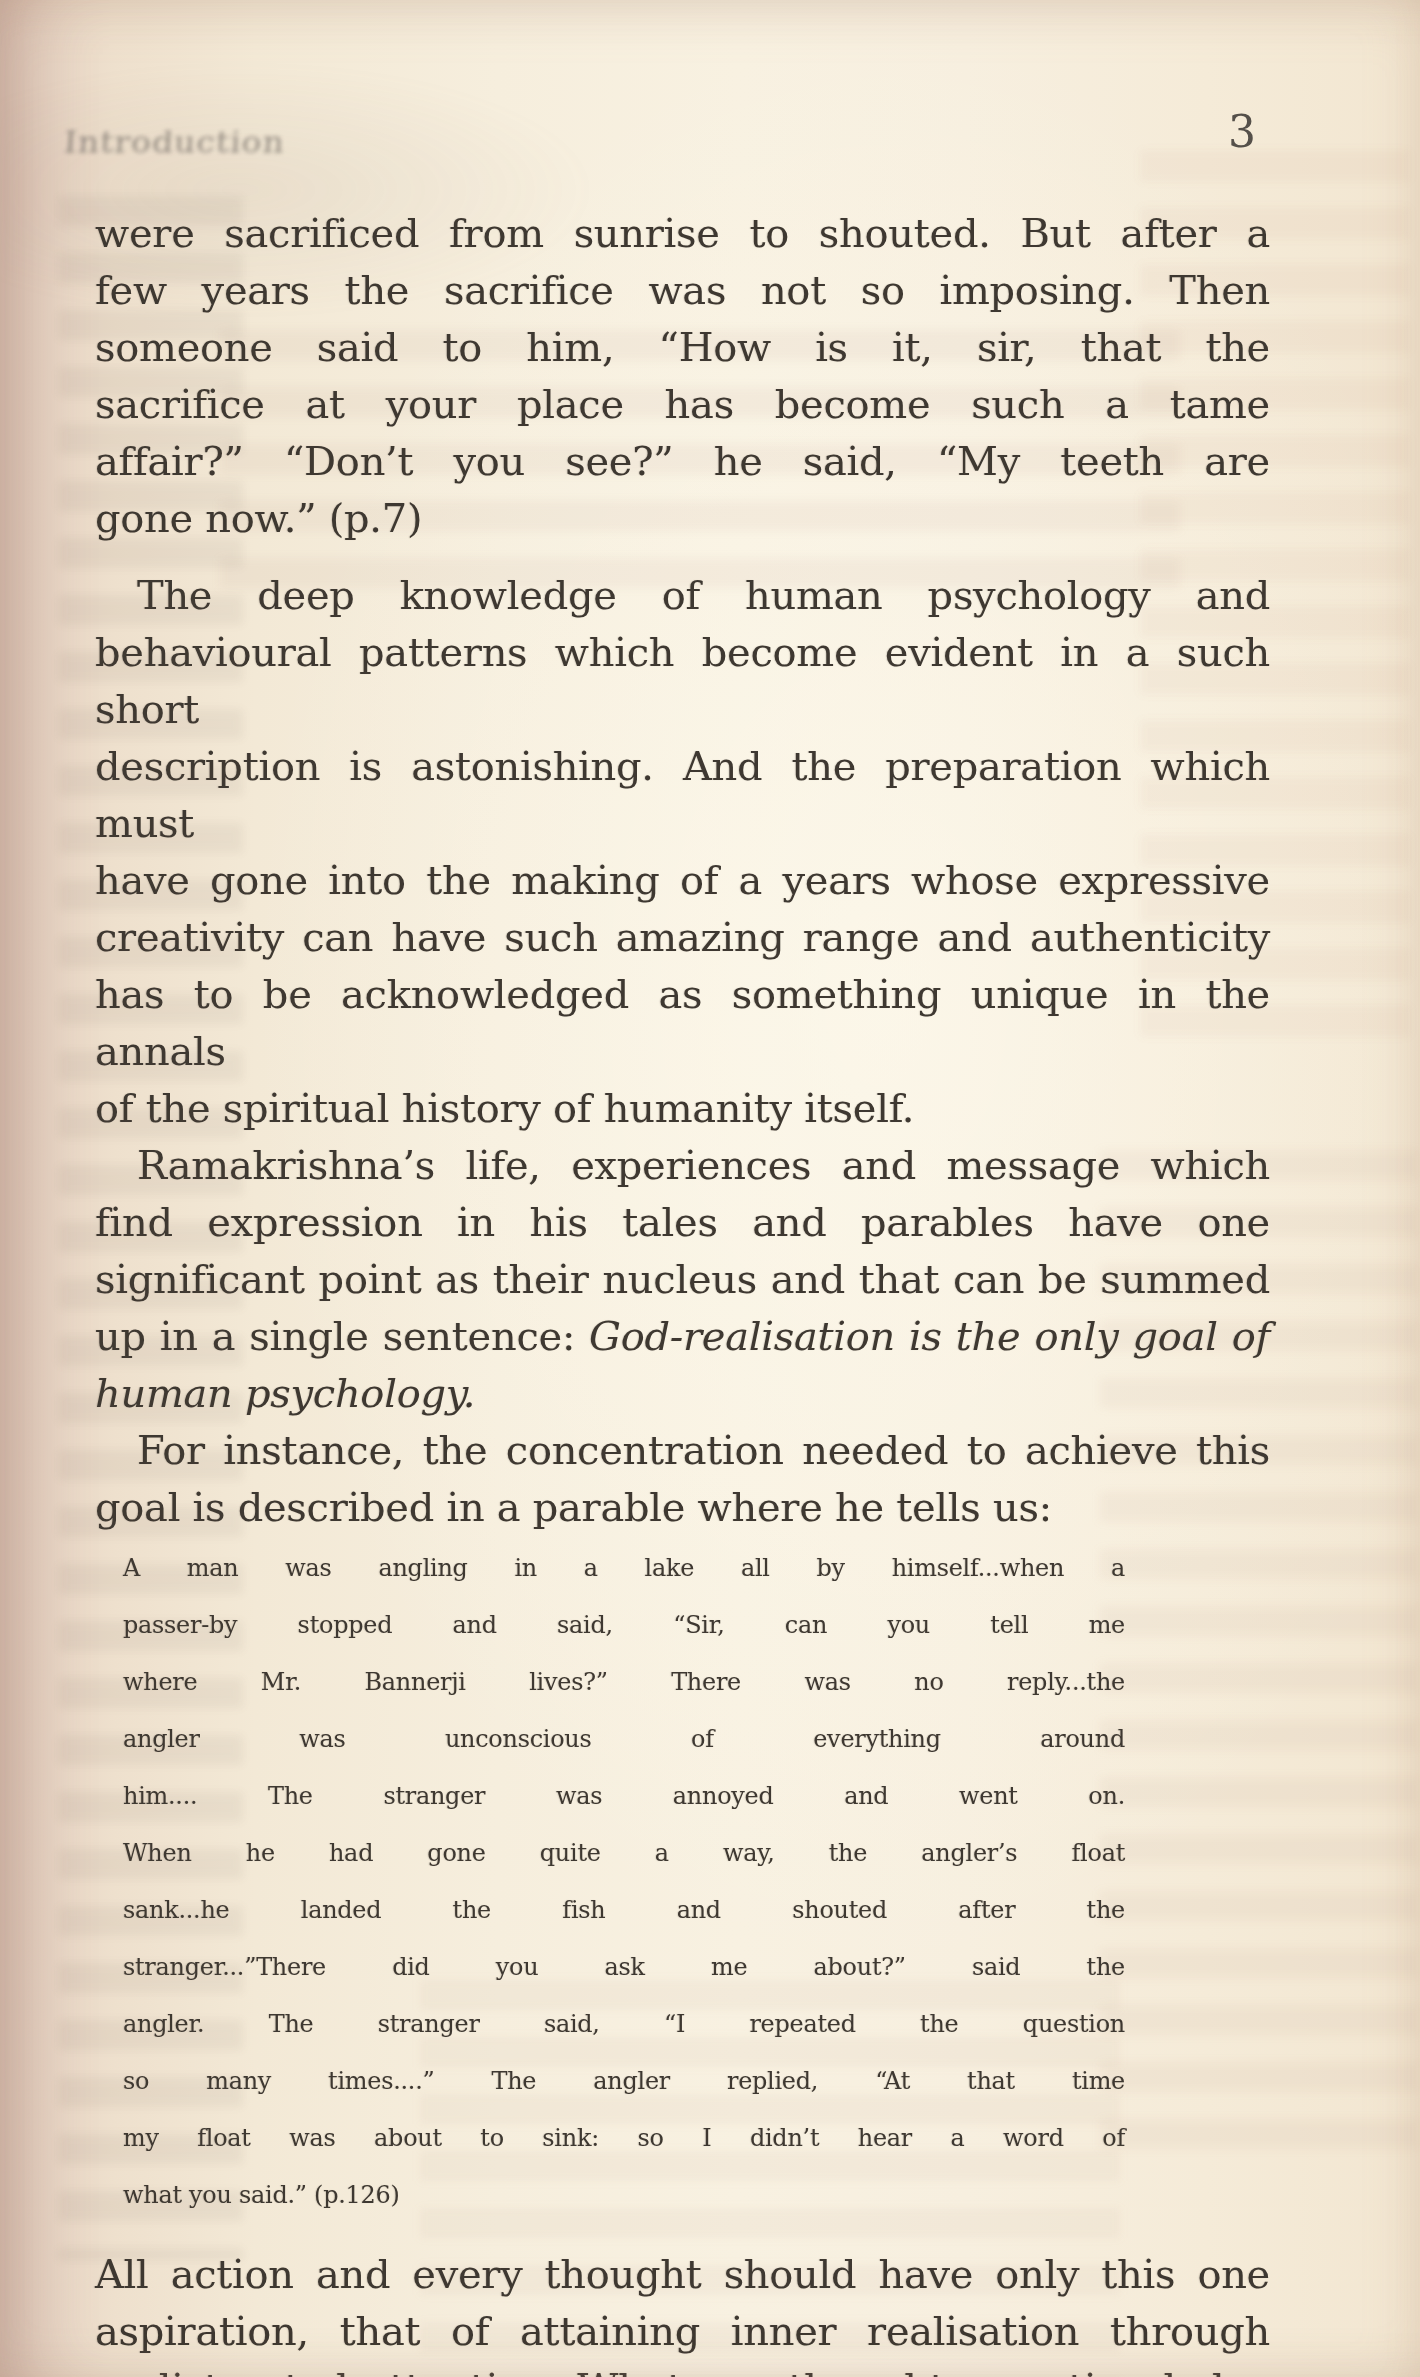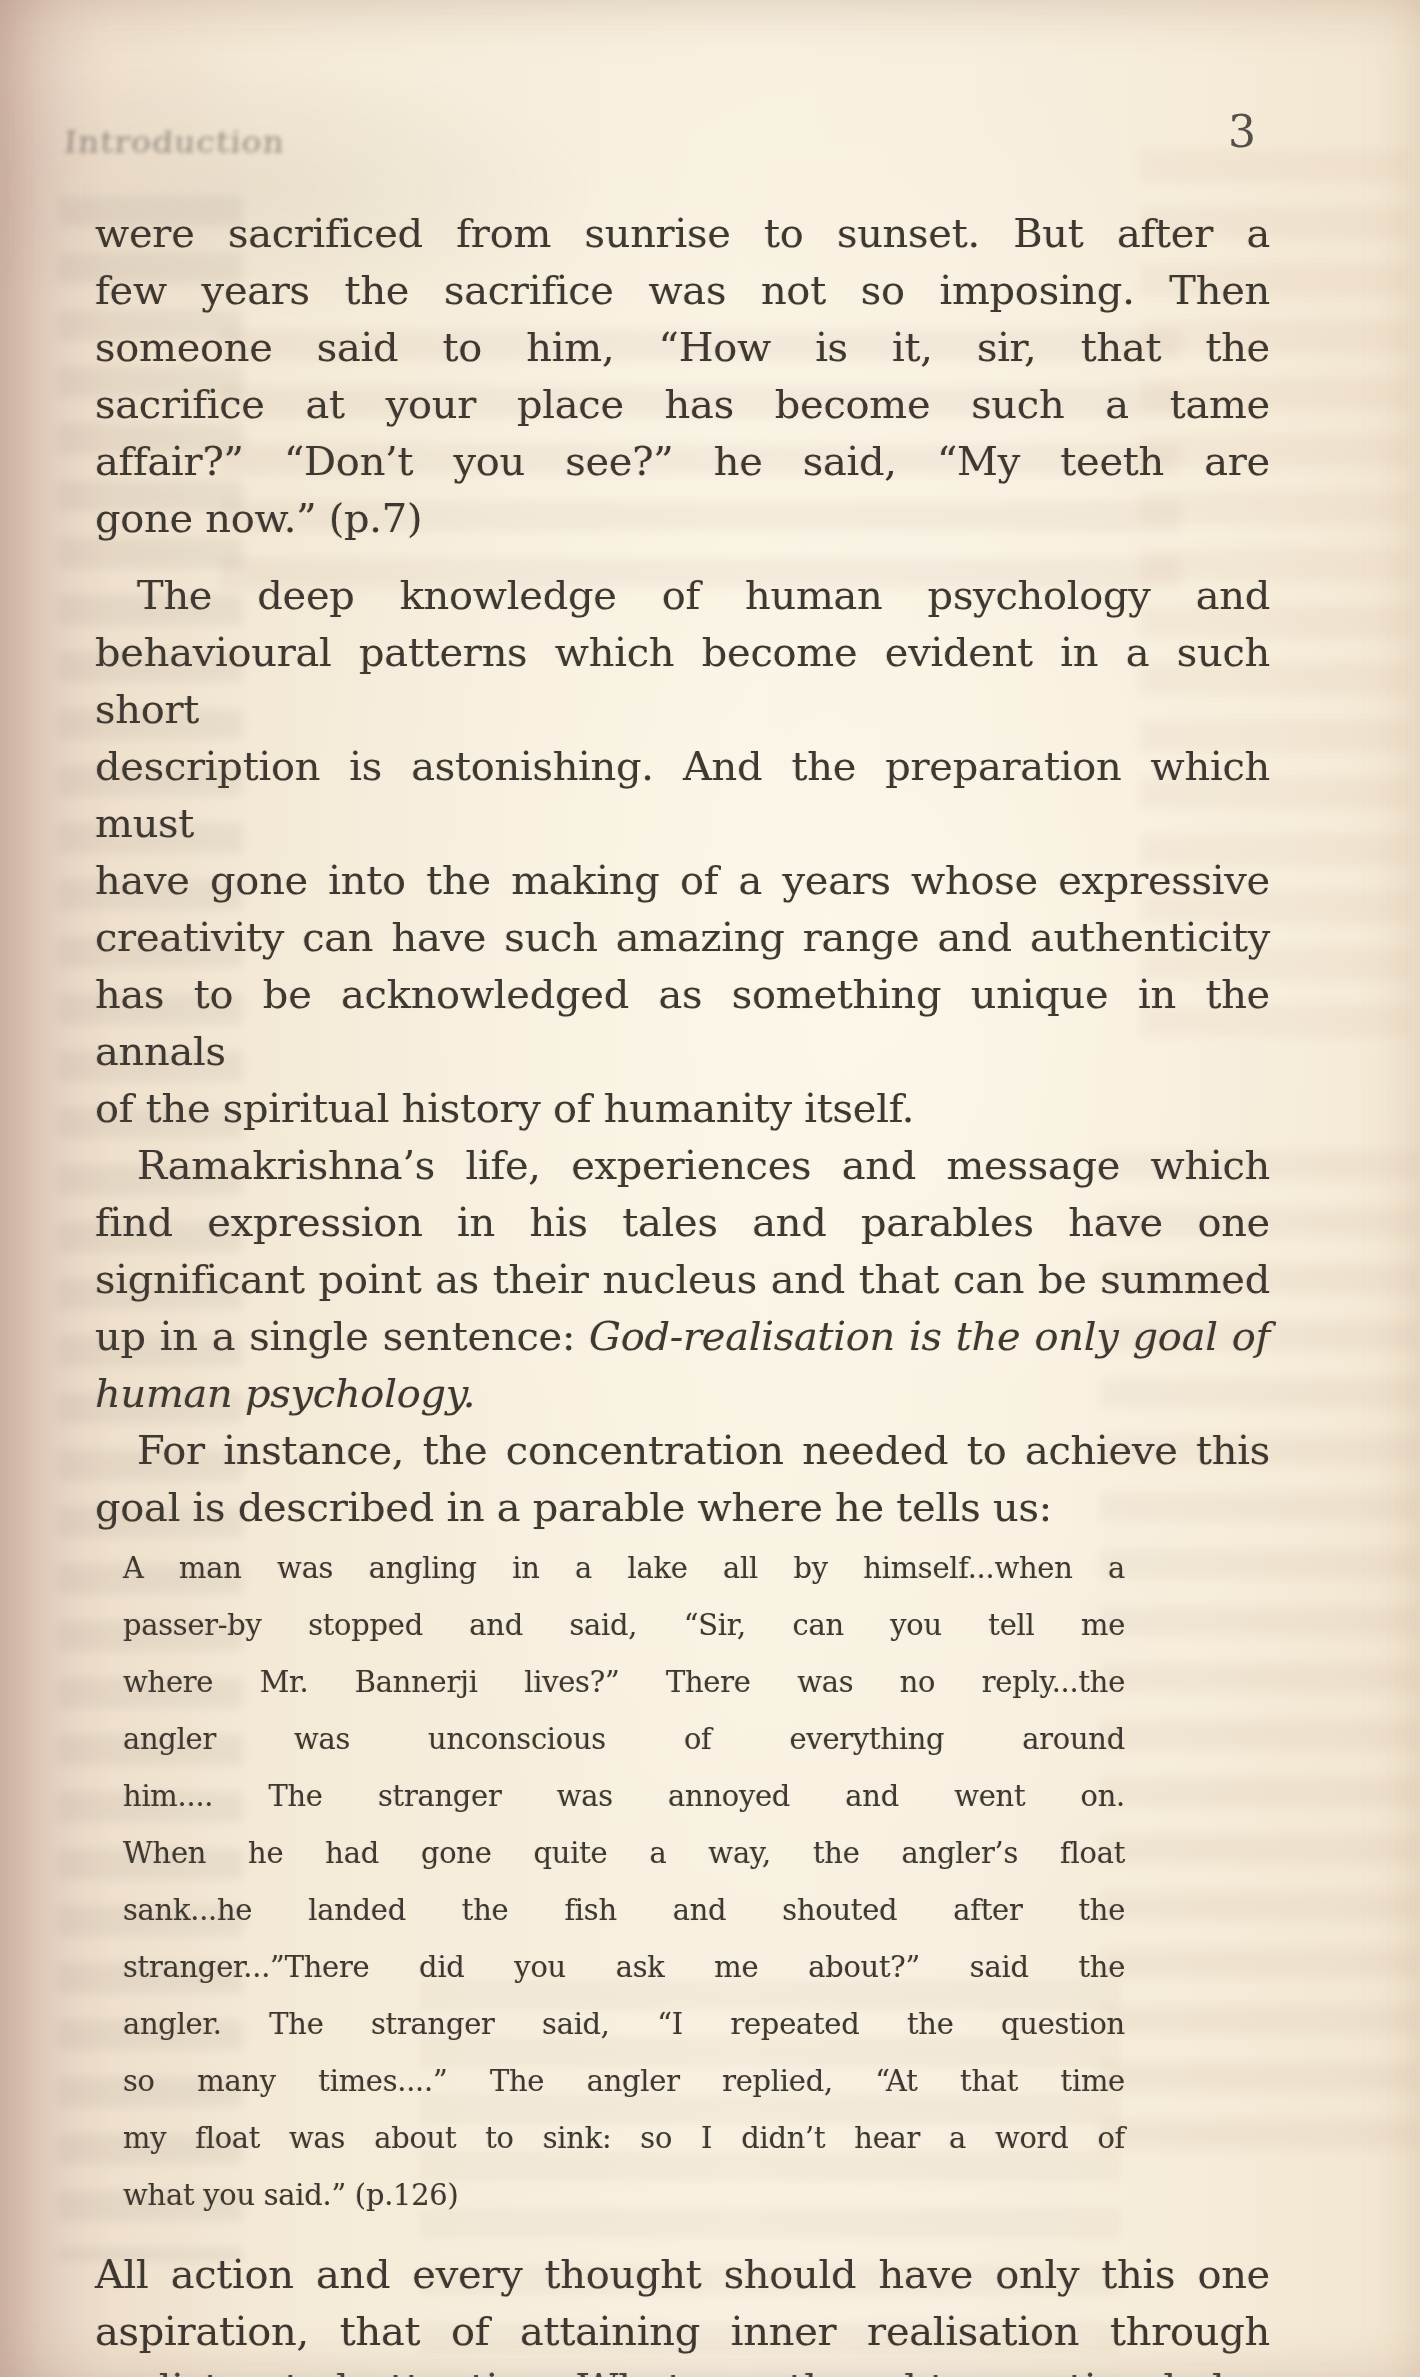--- a/index.html
+++ b/index.html
@@ -54,21 +54,21 @@
     text-align-last: justify;
     letter-spacing: -0.3px;
   }
   .block .line.last { text-align-last: left; }
   .block.indent .line:first-child { text-indent: 42px; }
   .block.para1 { margin-bottom: 20px; }
   .block.para4 { margin-bottom: 4px; }
   .block.quote {
     margin-left: 28px;
     width: 1002px;
-    font-size: 29px;
+    font-size: 24px;
     margin-bottom: 22px;
   }
   .block.para5 .line { text-align-last: justify; }
   .it { font-style: italic; }
   
   .smudge-left-text {
     position: absolute;
     left: 58px; top: 196px;
     width: 185px; height: 2065px;
     background: repeating-linear-gradient(
@@ -118,21 +118,21 @@
   <div class="ghost g2"></div>
   <div class="ghost g3"></div>
   <div class="ghost g4"></div>
 
   <div class="running-title">Introduction</div>
 
   <div class="page-number">3</div>
 
   <div class="text-column">
       <div class="block para1">
-        <div class="line"><span>were sacrificed from sunrise to sunset. But after a</span></div>
+        <div class="line"><span>were sacrificed from sunrise to shouted. But after a</span></div>
         <div class="line"><span>few years the sacrifice was not so imposing. Then</span></div>
         <div class="line"><span>someone said to him, “How is it, sir, that the</span></div>
         <div class="line"><span>sacrifice at your place has become such a tame</span></div>
         <div class="line"><span>affair?” “Don’t you see?” he said, “My teeth are</span></div>
         <div class="line last"><span>gone now.” (p.7)</span></div>
       </div>
       <div class="block para2 indent">
         <div class="line"><span>The deep knowledge of human psychology and</span></div>
         <div class="line"><span>behavioural patterns which become evident in a such short</span></div>
         <div class="line"><span>description is astonishing. And the preparation which must</span></div>

